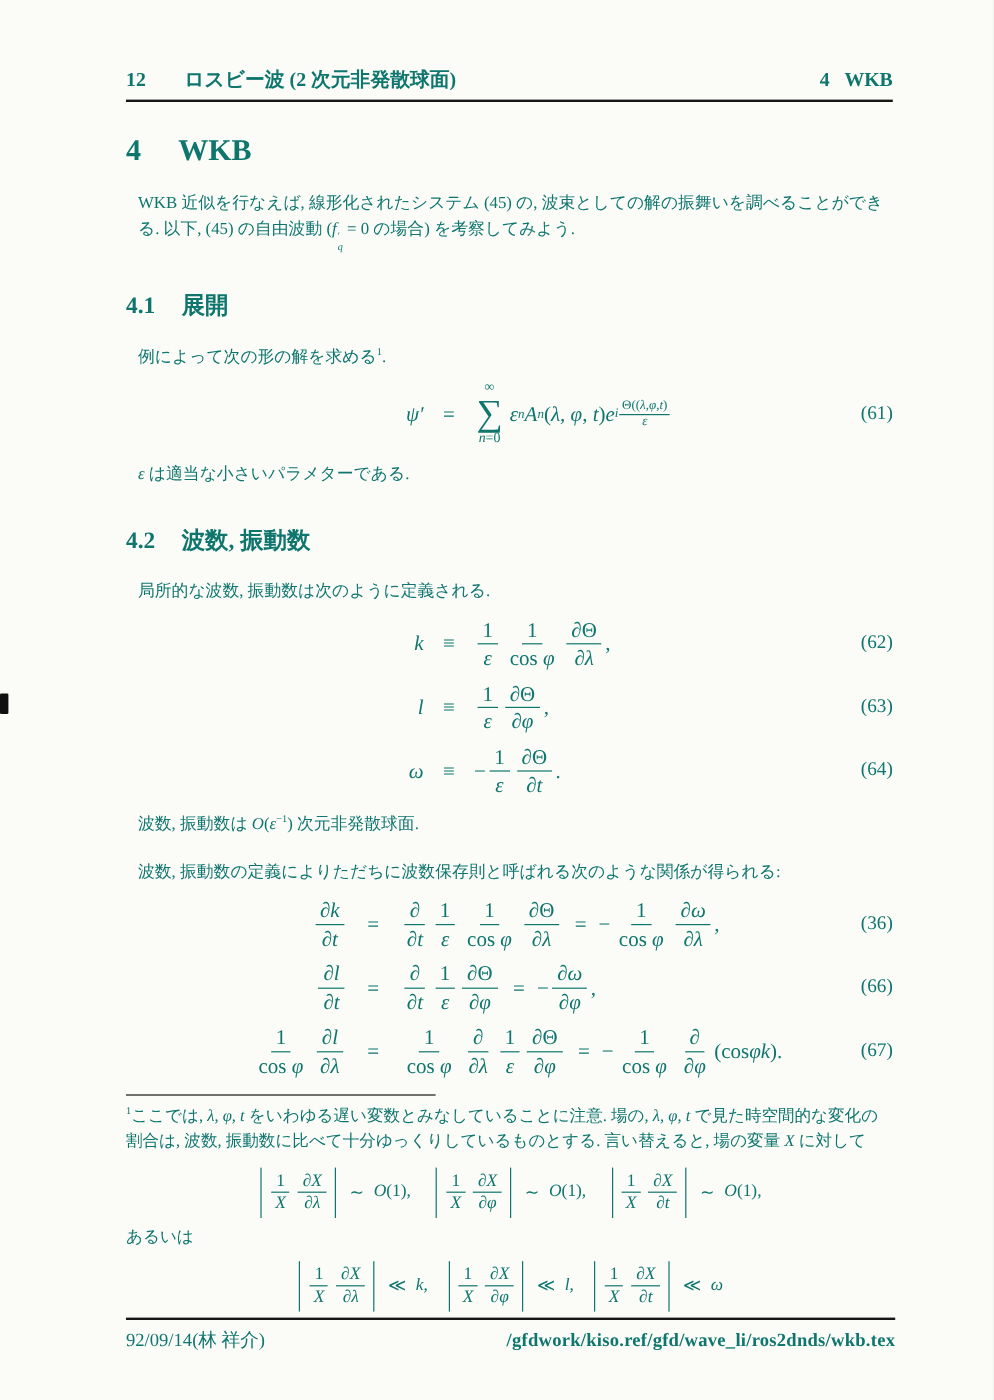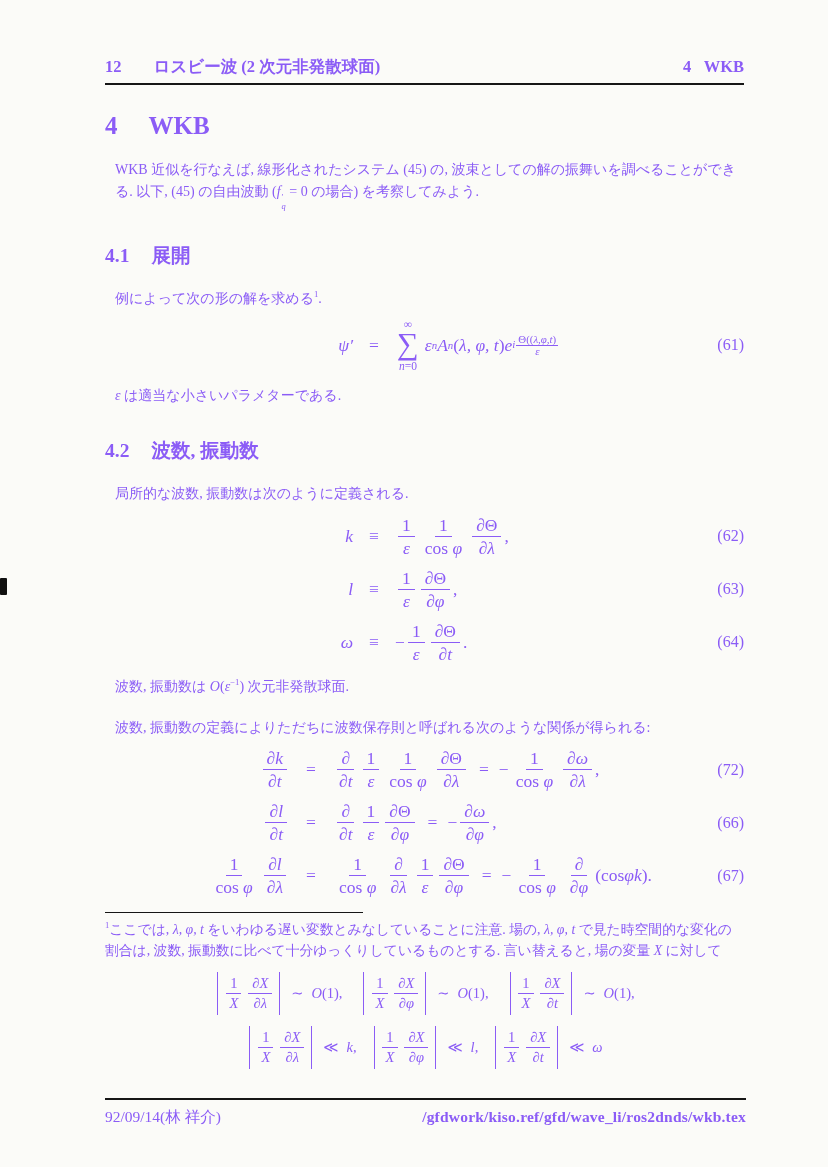--- a/index.html
+++ b/index.html
@@ -1,21 +1,21 @@
 <!DOCTYPE html>
 <html><head>
 <meta charset="utf-8">
 <style>
   html,body{margin:0;padding:0;background:#e8e8e6;}
   .page{
     position:relative;
     width:828px;height:1167px;
     margin:0 auto;
     background:#fbfbf8;
-    color:#8b5cf6;
+    color:#0f766e;
     font-family:"Liberation Serif", serif;
     overflow:hidden;
   }
   .content{padding:56px 84px 0 105px;}
 
   
   .hd{display:flex;justify-content:space-between;align-items:baseline;
       font-weight:bold;font-size:16.5px;}
   .hd .gap{display:inline-block;width:32px;}
   .rule{border-top:2px solid #161616;margin-top:5px;}
@@ -247,21 +247,21 @@
             <span class="frac">
               <span class="fn"><span class="rm">1</span></span>
               <span class="fd"><span class="rm">cos </span><span class="it">φ</span></span>
             </span>
             <span class="frac">
               <span class="fn"><span class="it">∂ω</span></span>
               <span class="fd"><span class="it">∂λ</span></span>
             </span>
             <span class="rm">,</span>
           </span>
-        <span class="eqno">(72)</span>
+        <span class="eqno">(36)</span>
       </div>
       <div class="eqrow">
         <span class="eq-lhs">
             <span class="frac">
               <span class="fn"><span class="it">∂l</span></span>
               <span class="fd"><span class="it">∂t</span></span>
             </span>
           </span>
         <span class="eq-rel">=</span>
         <span class="eq-rhs">
@@ -382,20 +382,21 @@
             <span class="fn"><span class="it">∂X</span></span>
             <span class="fd"><span class="it">∂t</span></span>
           </span>
         </span>
         <span style="display: inline-block; width: 8px;"></span>
         <span class="rm">∼</span>
         <span style="display: inline-block; width: 8px;"></span>
         <span class="it">O</span>
         <span class="rm">(1),</span>
       </div>
+    <p class="aruiwa"><span class="rm">あるいは</span></p>
     <div class="foot-eq">
         <span class="abs">
           <span class="frac">
             <span class="fn"><span class="rm">1</span></span>
             <span class="fd"><span class="it">X</span></span>
           </span>
           <span class="frac">
             <span class="fn"><span class="it">∂X</span></span>
             <span class="fd"><span class="it">∂λ</span></span>
           </span>

